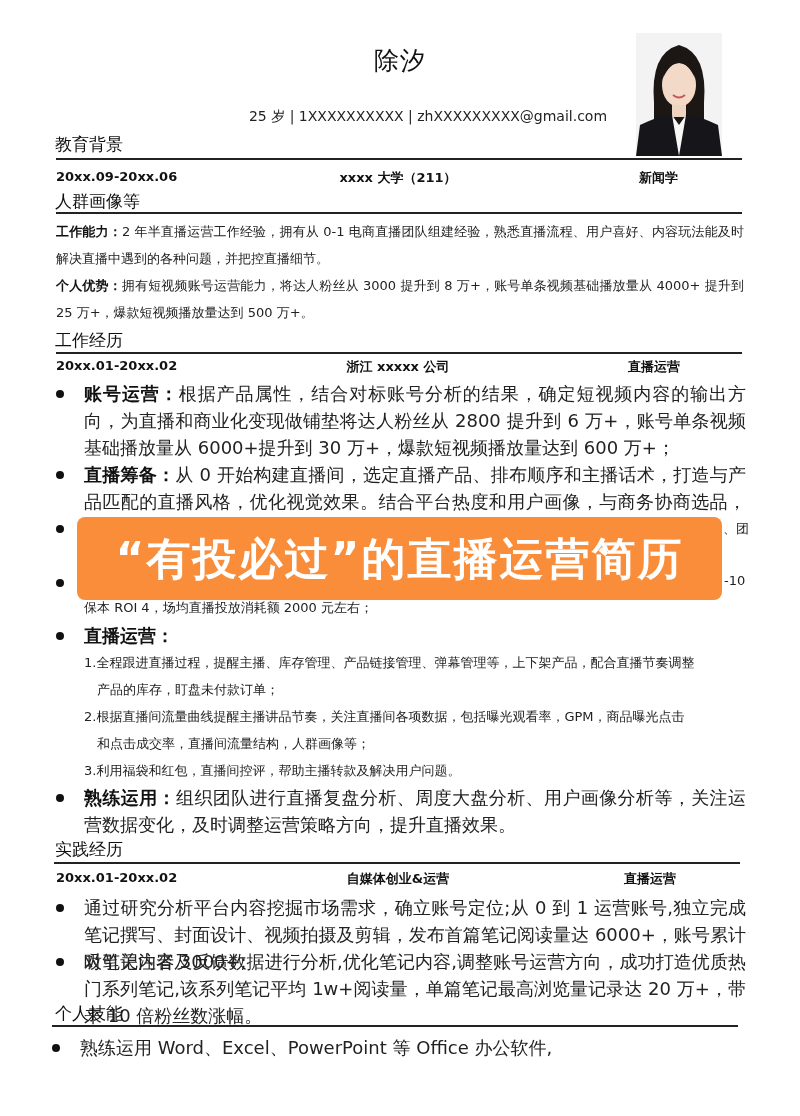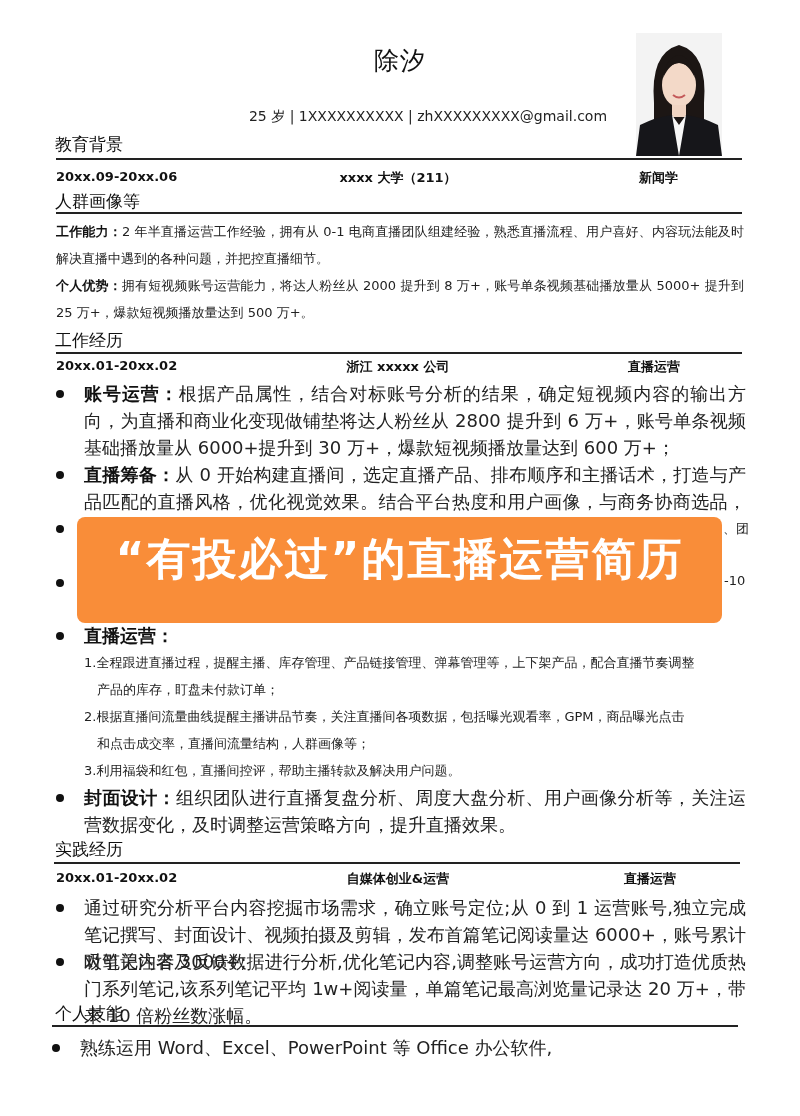--- a/index.html
+++ b/index.html
@@ -25,21 +25,21 @@
   .para { position: absolute; left: 56px; width: 688px; font-size: 13px; line-height: 27px; color: #222; text-align: justify; }
   .para b { font-weight: bold; color: #111; }
 
   .bullet { position: absolute; left: 56px; width: 690px; font-size: 18px; line-height: 27px; color: #222; }
   .bullet .dot { position: absolute; left: 0; top: 10px; width: 8px; height: 8px; border-radius: 50%; background: #111; }
   .bullet .txt { margin-left: 28px; display: block; text-align: justify; }
   .bullet .txt b { font-weight: bold; color: #111; }
   .sub { position: absolute; left: 84px; width: 660px; font-size: 13px; line-height: 27px; color: #222; }
   .sub .cont { display: block; padding-left: 13px; }
 
-  .banner { position: absolute; left: 77px; top: 517px; width: 645px; height: 106px; background: #f98d39; border-radius: 8px;
+  .banner { position: absolute; left: 77px; top: 517px; width: 645px; height: 83px; background: #f98d39; border-radius: 8px;
             color: #fff; font-weight: bold; font-size: 44px; line-height: 83px; text-align: center; letter-spacing: 2px; }
   .edge { position: absolute; font-size: 13px; color: #222; }
 </style>
 </head>
 <body>
 
 <div class="page">
 
   <div class="name">除汐</div>
   <div class="contact">25 岁 | 1XXXXXXXXXX | zhXXXXXXXXX@gmail.com</div>
@@ -63,21 +63,21 @@
     <span class="c2">xxxx 大学（211）</span>
     <span class="c3">新闻学</span>
   </div>
 
   <div class="section-title" style="top:190px;">人群画像等</div>
   <div class="rule" style="left:56px; top:212px; width:686px;"></div>
   <div class="para" style="top:218px;">
     <b>工作能力：</b><span>2 年半直播运营工作经验，拥有从 0-1 电商直播团队组建经验，熟悉直播流程、用户喜好、内容玩法能及时解决直播中遇到的各种问题，并把控直播细节。</span>
   </div>
   <div class="para" style="top:272px;">
-    <b>个人优势：</b><span>拥有短视频账号运营能力，将达人粉丝从 2000 提升到 8 万+，账号单条视频基础播放量从  5000+ 提升到 25 万+，爆款短视频播放量达到 500  万+。</span>
+    <b>个人优势：</b><span>拥有短视频账号运营能力，将达人粉丝从 3000 提升到 8 万+，账号单条视频基础播放量从  4000+ 提升到 25 万+，爆款短视频播放量达到 500  万+。</span>
   </div>
 
   <div class="section-title" style="top:329px;">工作经历</div>
   <div class="rule" style="left:56px; top:352px; width:686px;"></div>
   <div class="row" style="top:358px;">
     <span class="c1">20xx.01-20xx.02</span>
     <span class="c2">浙江 xxxxx 公司</span>
     <span class="c3" style="right:60px;">直播运营</span>
   </div>
 
@@ -111,21 +111,21 @@
   <div class="sub" style="top:703px;">
     <span>2.根据直播间流量曲线提醒主播讲品节奏，关注直播间各项数据，包括曝光观看率，GPM，商品曝光点击</span>
     <span class="cont">和点击成交率，直播间流量结构，人群画像等；</span>
   </div>
   <div class="sub" style="top:757px;">
     <span>3.利用福袋和红包，直播间控评，帮助主播转款及解决用户问题。</span>
   </div>
 
   <div class="bullet" style="top:784px;">
     <span class="dot"></span>
-    <span class="txt"><b>封面设计：</b><span>组织团队进行直播复盘分析、周度大盘分析、用户画像分析等，关注运营数据变化，及时调整运营策略方向，提升直播效果。</span></span>
+    <span class="txt"><b>熟练运用：</b><span>组织团队进行直播复盘分析、周度大盘分析、用户画像分析等，关注运营数据变化，及时调整运营策略方向，提升直播效果。</span></span>
   </div>
 
   <div class="section-title" style="top:838px;">实践经历</div>
   <div class="rule" style="left:54px; top:862px; width:686px;"></div>
   <div class="row" style="top:870px;">
     <span class="c1">20xx.01-20xx.02</span>
     <span class="c2">自媒体创业&amp;运营</span>
     <span class="c3" style="right:64px;">直播运营</span>
   </div>
   <div class="bullet" style="top:894px;">

